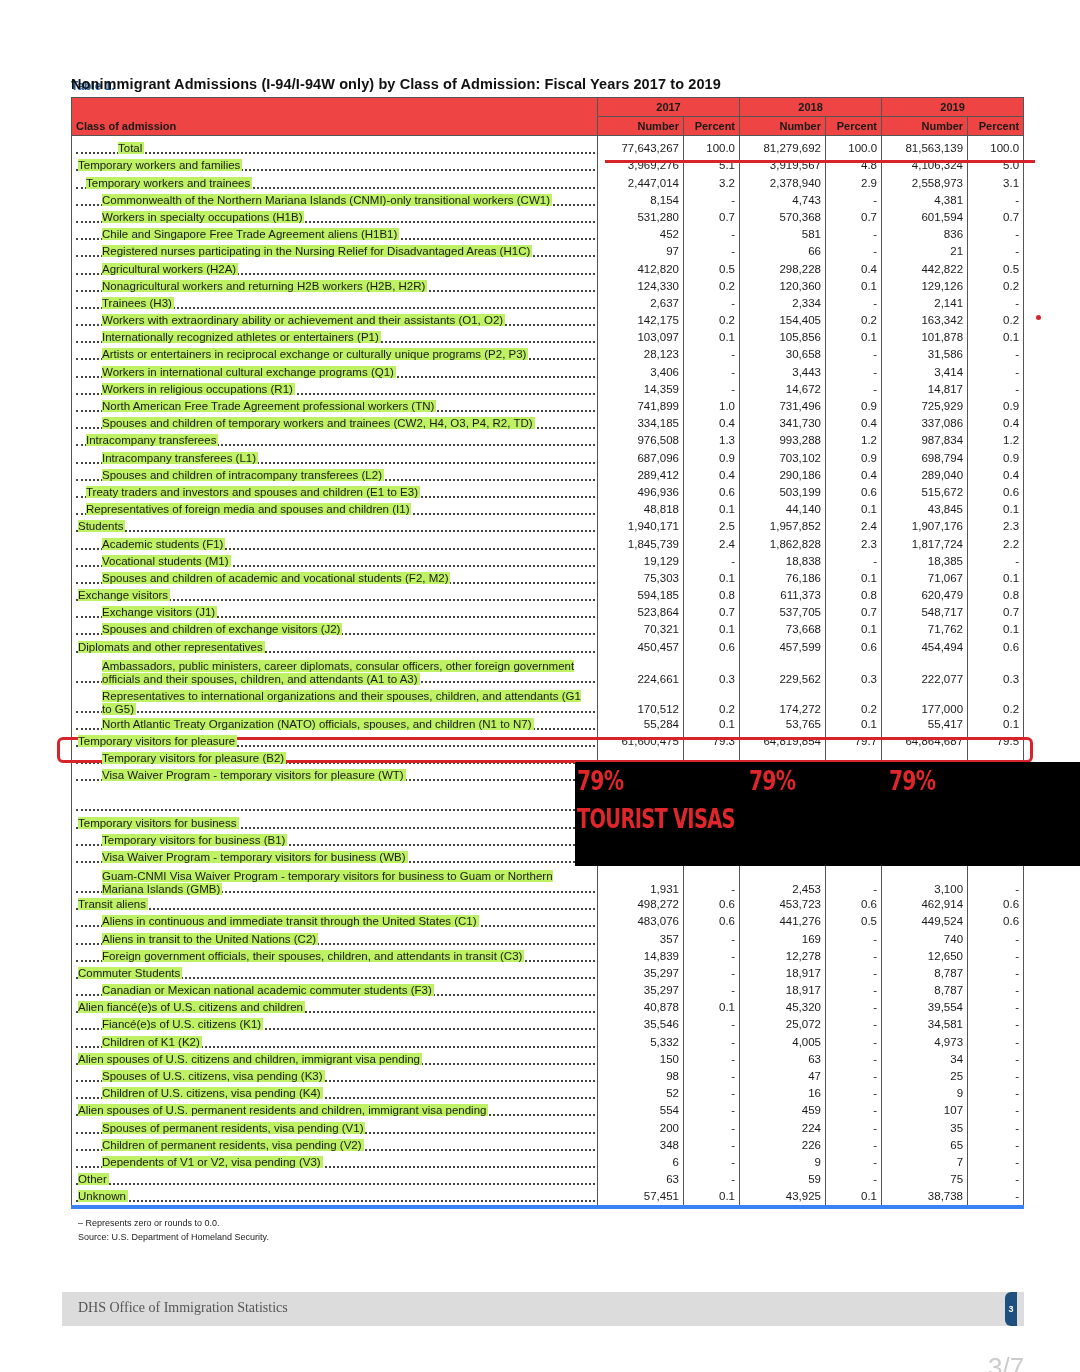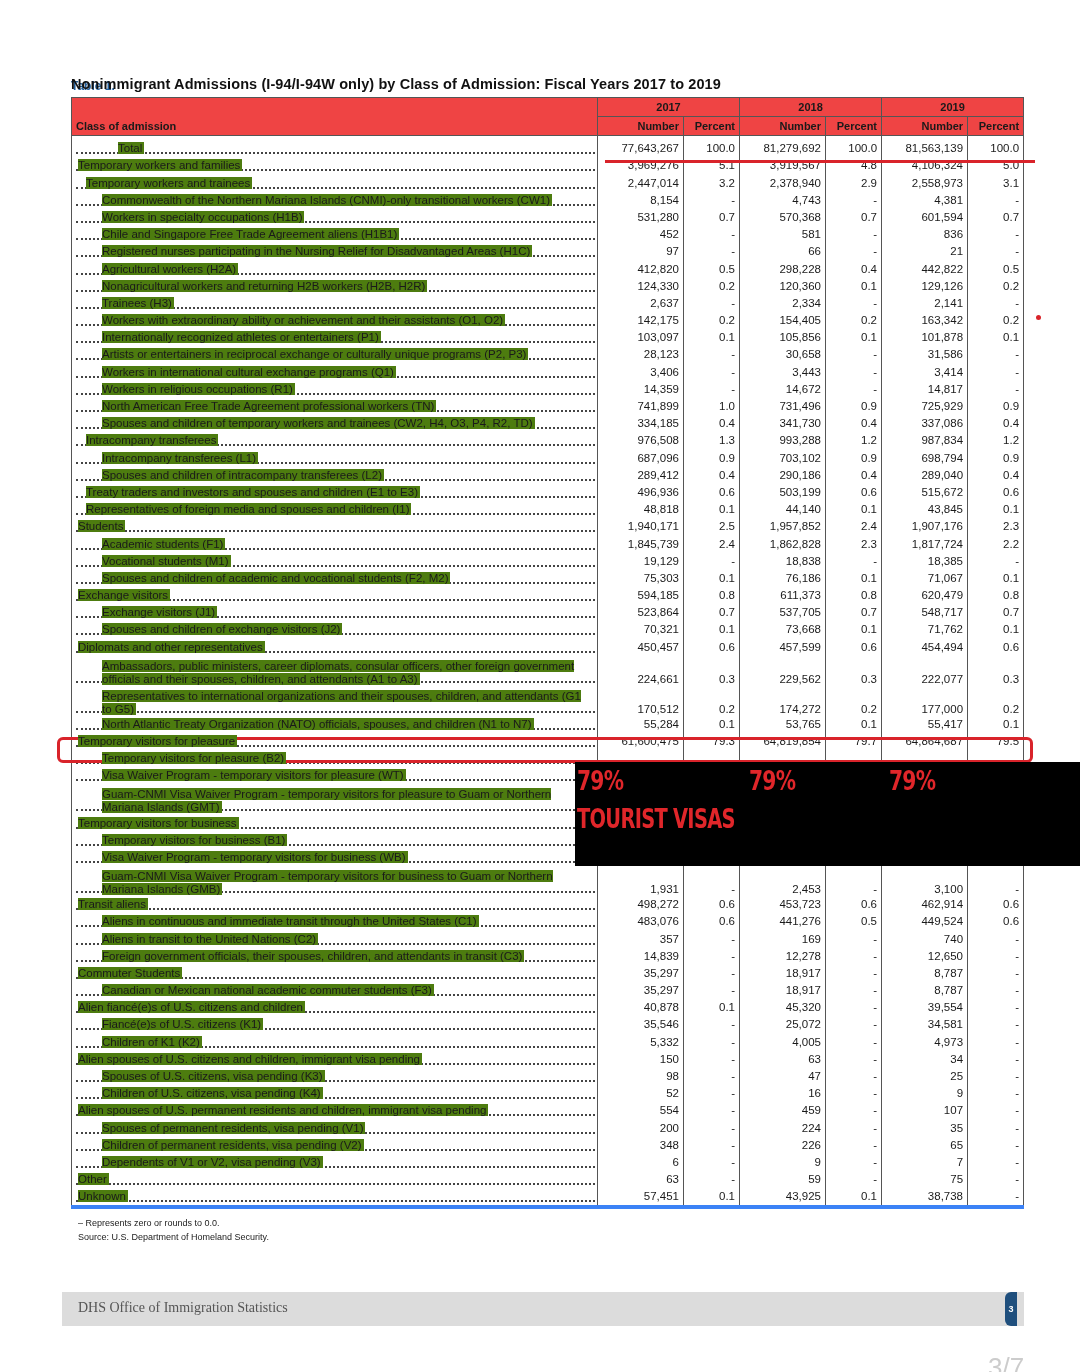--- a/index.html
+++ b/index.html
@@ -14,21 +14,21 @@
   thead th { background:#ef4444; font-weight:bold; font-size:11px; border:1px solid #555; padding:0 4px; height:18px; }
   thead th.lbl { text-align:left; vertical-align:bottom; padding-bottom:3px; }
   thead th.num, thead th.pct { text-align:right; }
   thead th.yr { text-align:center; }
   tbody td { padding:0 4px; height:17.2px; line-height:17px; white-space:nowrap; vertical-align:bottom; }
   tbody td.lbl { overflow:hidden; border-left:1px solid #555; position:relative; }
   tbody td.num, tbody td.pct { text-align:right; border-left:1px solid #555; }
   tbody td.pct { border-right:1px solid #555; }
   tbody tr:last-child td { border-bottom:4px solid #3b82f6; }
   tbody tr.first td { padding-top:4px; }
-  .lbl .txt { background:#4d7c0f; position:relative; z-index:1; padding-right:2px; }
+  .lbl .txt { background:#bef264; position:relative; z-index:1; padding-right:2px; }
   .lbl .dots { position:absolute; left:4px; right:2px; bottom:3px; border-bottom:2px dotted #444; z-index:0; height:0; }
   .ind0 { padding-left:6px !important; }
   .ind1 { padding-left:14px !important; }
   .ind2 { padding-left:30px !important; }
   .indT { padding-left:46px !important; }
   tr.tall td { height:30px; line-height:13px; }
   tr.tall td.lbl { white-space:normal; }
   .footnote { position:absolute; left:78px; font-size:9px; color:#222; }
   .annot-box { position:absolute; left:575px; top:762px; width:505px; height:104px; background:#000; }
   .annot-pct { position:absolute; top:765px; font-family:"DejaVu Sans", sans-serif; font-weight:bold; font-size:27px; color:#e0262a; transform:scaleX(0.75); transform-origin:left; letter-spacing:-1px; }
@@ -393,21 +393,21 @@
         <tr>
           <td class="lbl ind2"><span class="dots"></span><span class="txt">Visa Waiver Program - temporary visitors for pleasure (WT)</span></td>
           <td class="num"></td>
           <td class="pct"></td>
           <td class="num"></td>
           <td class="pct"></td>
           <td class="num"></td>
           <td class="pct"></td>
         </tr>
         <tr class=" tall">
-          <td class="lbl ind2"><span class="dots"></span><span class="txt">Guam-CNMI Visa Waiver Program - temporary visitors for pleasure to Guam or Northern Mariana Islands (GMT)</span></td>
+          <td class="lbl ind2"><span class="dots"></span></td>
           <td class="num"></td>
           <td class="pct"></td>
           <td class="num"></td>
           <td class="pct"></td>
           <td class="num"></td>
           <td class="pct"></td>
         </tr>
         <tr>
           <td class="lbl ind0"><span class="dots"></span><span class="txt">Temporary visitors for business</span></td>
           <td class="num"></td>

